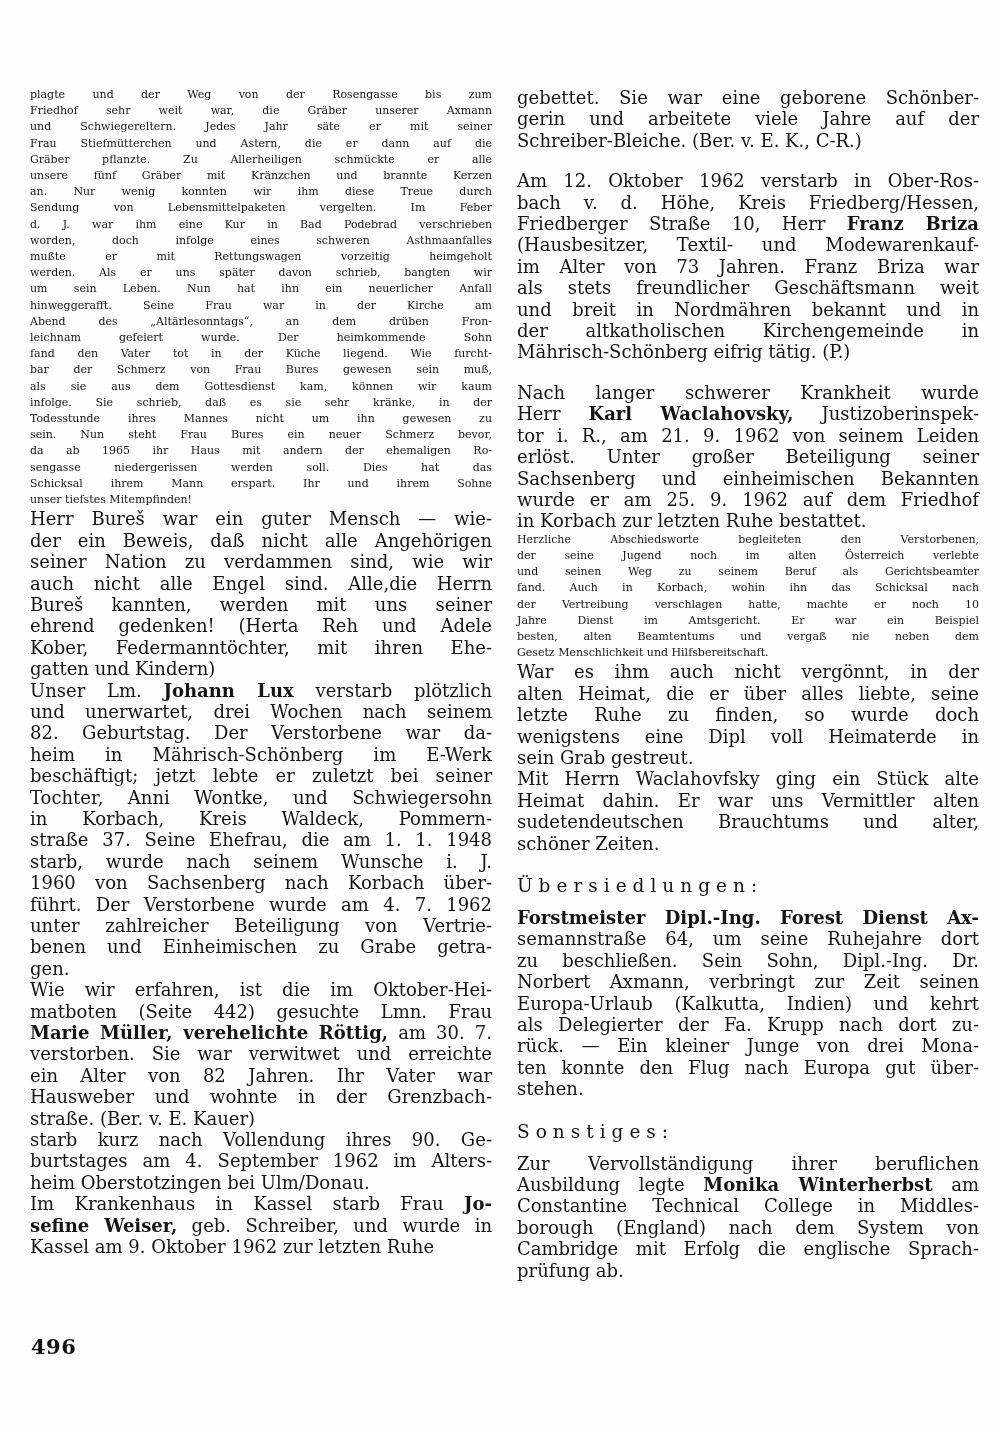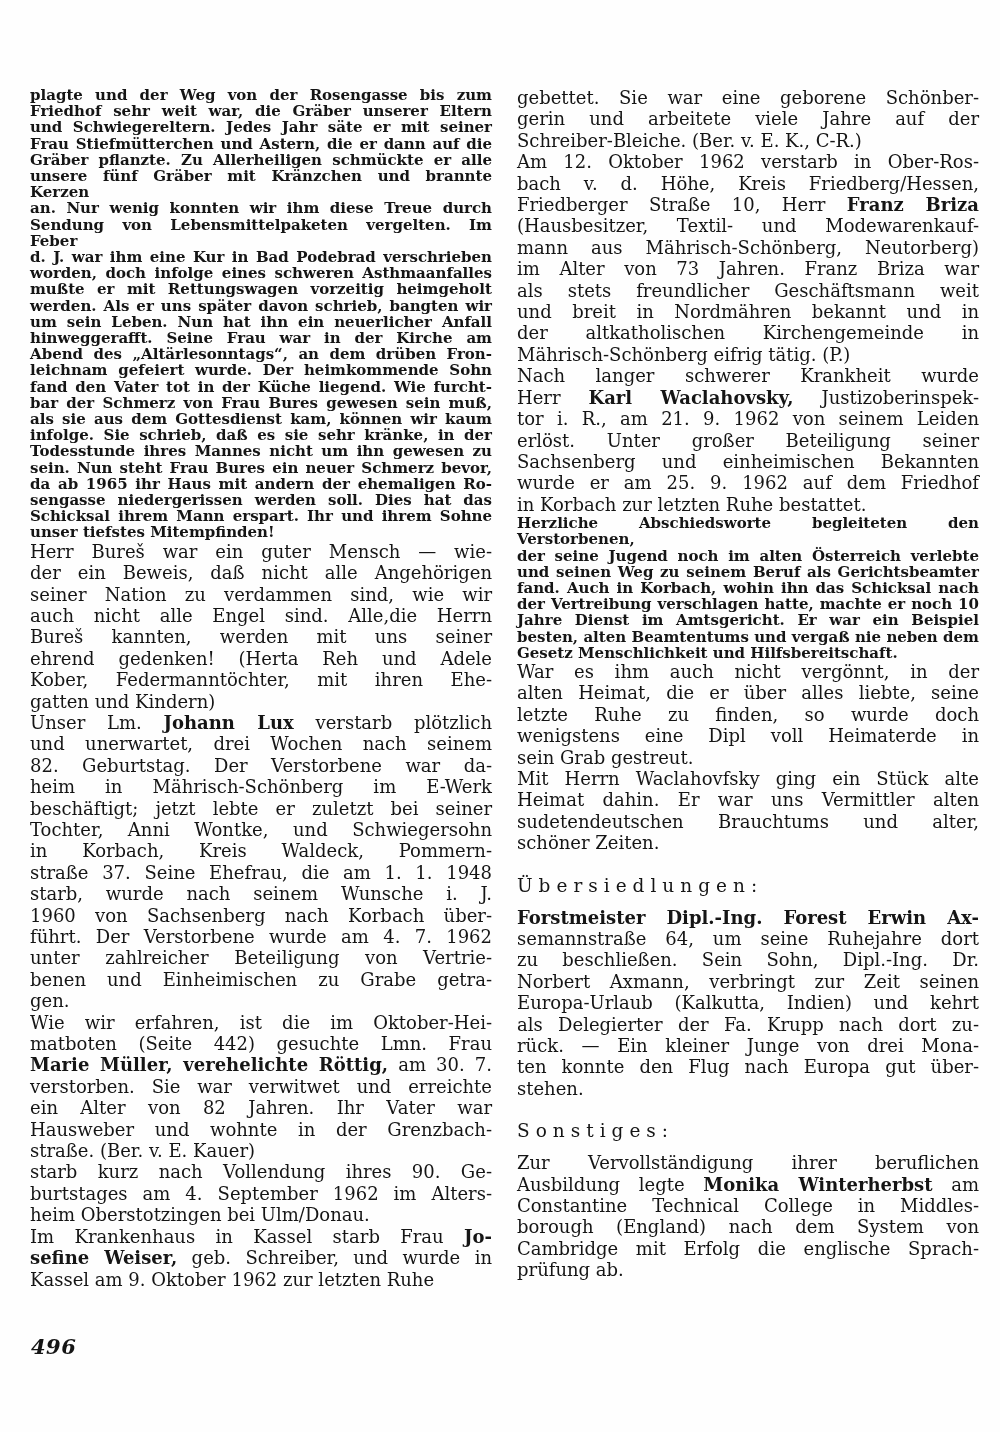--- a/index.html
+++ b/index.html
@@ -21,49 +21,47 @@
   .block .ln {
     text-align: justify;
     text-align-last: justify;
     white-space: normal;
   }
   .block.para .ln, .block.para-gap .ln {
     font-size: 18px;
     line-height: 21.4px;
   }
   .block.small .ln {
-    font-size: 15px;
+    font-size: 11px;
     line-height: 16.2px;
-    font-weight: bold;
   }
   .block .ln.last { text-align-last: left; }
-  .block.para-gap { }
+  .block.para-gap { margin-top: 19px; }
   .block.heading {
     margin-top: 21px; margin-bottom: 11px;
     font-size: 18.5px;
     letter-spacing: 6px;
   }
   .block.heading .ln { text-align: right; text-align-last: left; }
   .b { font-weight: bold; }
   .page-number {
     position: absolute; left: 31px; top: 1334px;
     font-size: 21px; font-weight: bold;
     letter-spacing: 0.5px;
-    font-style: italic;
   }
 </style>
 </head>
 <body>
 
 <div class="page">
   <div class="cols">
     <div class="col">
         <div class="block small">
           <div class="ln"><span>plagte und der Weg von der Rosengasse bis zum</span></div>
-          <div class="ln"><span>Friedhof sehr weit war, die Gräber unserer Eltern</span></div>
+          <div class="ln"><span>Friedhof sehr weit war, die Gräber unserer Axmann</span></div>
           <div class="ln"><span>und Schwiegereltern. Jedes Jahr säte er mit seiner</span></div>
           <div class="ln"><span>Frau Stiefmütterchen und Astern, die er dann auf die</span></div>
           <div class="ln"><span>Gräber pflanzte. Zu Allerheiligen schmückte er alle</span></div>
           <div class="ln"><span>unsere fünf Gräber mit Kränzchen und brannte Kerzen</span></div>
           <div class="ln"><span>an. Nur wenig konnten wir ihm diese Treue durch</span></div>
           <div class="ln"><span>Sendung von Lebensmittelpaketen vergelten. Im Feber</span></div>
           <div class="ln"><span>d. J. war ihm eine Kur in Bad Podebrad verschrieben</span></div>
           <div class="ln"><span>worden, doch infolge eines schweren Asthmaanfalles</span></div>
           <div class="ln"><span>mußte er mit Rettungswagen vorzeitig heimgeholt</span></div>
           <div class="ln"><span>werden. Als er uns später davon schrieb, bangten wir</span></div>
@@ -132,21 +130,20 @@
         <div class="block para">
           <div class="ln"><span>gebettet. Sie war eine geborene Schönber-</span></div>
           <div class="ln"><span>gerin und arbeitete viele Jahre auf der</span></div>
           <div class="ln last"><span>Schreiber-Bleiche. (Ber. v. E. K., C-R.)</span></div>
         </div>
         <div class="block para-gap">
           <div class="ln"><span>Am 12. Oktober 1962 verstarb in Ober-Ros-</span></div>
           <div class="ln"><span>bach v. d. Höhe, Kreis Friedberg/Hessen,</span></div>
           <div class="ln"><span>Friedberger Straße 10, Herr </span><span class="b">Franz Briza</span></div>
           <div class="ln"><span>(Hausbesitzer, Textil- und Modewarenkauf-</span></div>
-          <div class="ln"><span>mann aus Mährisch-Schönberg, Neutorberg)</span></div>
           <div class="ln"><span>im Alter von 73 Jahren. Franz Briza war</span></div>
           <div class="ln"><span>als stets freundlicher Geschäftsmann weit</span></div>
           <div class="ln"><span>und breit in Nordmähren bekannt und in</span></div>
           <div class="ln"><span>der altkatholischen Kirchengemeinde in</span></div>
           <div class="ln last"><span>Mährisch-Schönberg eifrig tätig. (P.)</span></div>
         </div>
         <div class="block para-gap">
           <div class="ln"><span>Nach langer schwerer Krankheit wurde</span></div>
           <div class="ln"><span>Herr </span><span class="b">Karl Waclahovsky,</span><span> Justizoberinspek-</span></div>
           <div class="ln"><span>tor i. R., am 21. 9. 1962 von seinem Leiden</span></div>
@@ -175,21 +172,21 @@
         <div class="block para">
           <div class="ln"><span>Mit Herrn Waclahovfsky ging ein Stück alte</span></div>
           <div class="ln"><span>Heimat dahin. Er war uns Vermittler alten</span></div>
           <div class="ln"><span>sudetendeutschen Brauchtums und alter,</span></div>
           <div class="ln last"><span>schöner Zeiten.</span></div>
         </div>
         <div class="block heading">
           <div class="ln last"><span>Übersiedlungen:</span></div>
         </div>
         <div class="block para">
-          <div class="ln"><span class="b">Forstmeister Dipl.-Ing. Forest Erwin Ax-</span></div>
+          <div class="ln"><span class="b">Forstmeister Dipl.-Ing. Forest Dienst Ax-</span></div>
           <div class="ln"><span>semannstraße 64, um seine Ruhejahre dort</span></div>
           <div class="ln"><span>zu beschließen. Sein Sohn, Dipl.-Ing. Dr.</span></div>
           <div class="ln"><span>Norbert Axmann, verbringt zur Zeit seinen</span></div>
           <div class="ln"><span>Europa-Urlaub (Kalkutta, Indien) und kehrt</span></div>
           <div class="ln"><span>als Delegierter der Fa. Krupp nach dort zu-</span></div>
           <div class="ln"><span>rück. — Ein kleiner Junge von drei Mona-</span></div>
           <div class="ln"><span>ten konnte den Flug nach Europa gut über-</span></div>
           <div class="ln last"><span>stehen.</span></div>
         </div>
         <div class="block heading">

